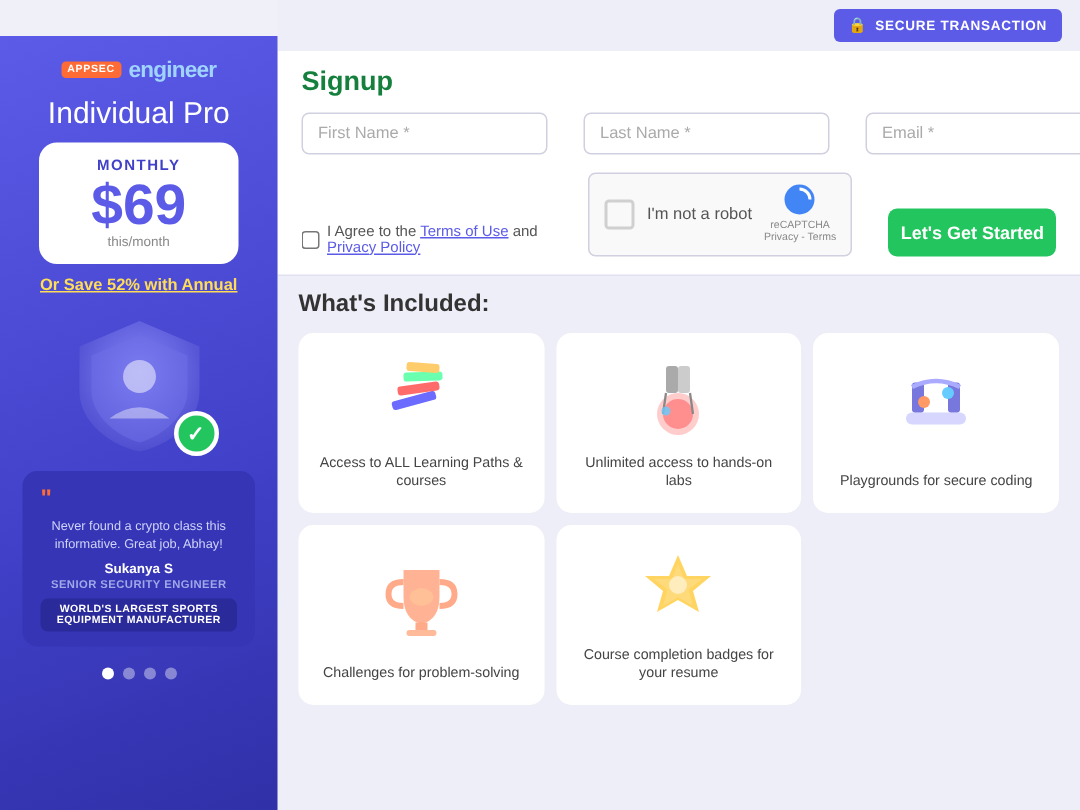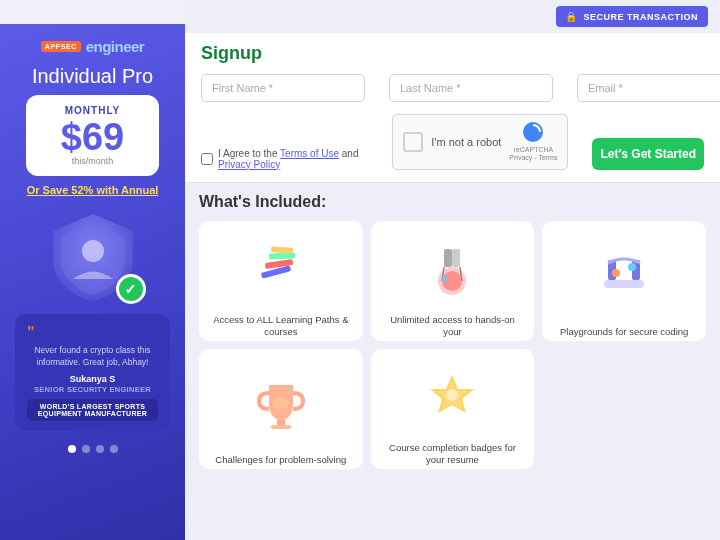--- a/index.html
+++ b/index.html
@@ -325,21 +325,21 @@
     }
     .features-grid {
       display: grid;
       grid-template-columns: repeat(3, 1fr);
       grid-template-rows: repeat(2, 1fr);
       gap: 8px;
     }
     .feature-card {
       background: white;
       border-radius: 10px;
-      padding: 12px 10px 2px;
+      padding: 12px 10px 14px;
       display: flex;
       flex-direction: column;
       align-items: center;
       justify-content: space-between;
       min-height: 120px;
     }
     .feature-icon-area {
       flex: 1;
       display: flex;
       align-items: center;
@@ -476,21 +476,21 @@
           <svg class="feature-svg" viewBox="0 0 60 60">
             <rect x="22" y="10" width="8" height="18" rx="2" fill="#aaa"></rect>
             <rect x="30" y="10" width="8" height="18" rx="2" fill="#ccc"></rect>
             <ellipse cx="30" cy="42" rx="14" ry="14" fill="#ff9999" opacity="0.5"></ellipse>
             <ellipse cx="30" cy="42" rx="10" ry="10" fill="#ff6666" opacity="0.6"></ellipse>
             <line x1="22" y1="28" x2="20" y2="42" stroke="#888" stroke-width="1.5"></line>
             <line x1="38" y1="28" x2="40" y2="42" stroke="#888" stroke-width="1.5"></line>
             <ellipse cx="22" cy="40" rx="3" ry="3" fill="#66ccff" opacity="0.8"></ellipse>
           </svg>
         </div>
-        <div class="feature-label">Unlimited access to hands-on your</div>
+        <div class="feature-label">Unlimited access to hands-on labs</div>
       </div>
 
       <div class="feature-card">
         <div class="feature-icon-area">
           <svg class="feature-svg" viewBox="0 0 60 60">
             <rect x="10" y="35" width="40" height="8" rx="4" fill="#9999ff" opacity="0.4"></rect>
             <rect x="14" y="15" width="8" height="20" rx="2" fill="#7777dd"></rect>
             <rect x="38" y="15" width="8" height="20" rx="2" fill="#7777dd"></rect>
             <path d="M14 18 Q30 10 46 18" stroke="#aaaaff" stroke-width="3" fill="none"></path>
             <circle cx="22" cy="28" r="4" fill="#ff9966"></circle>

